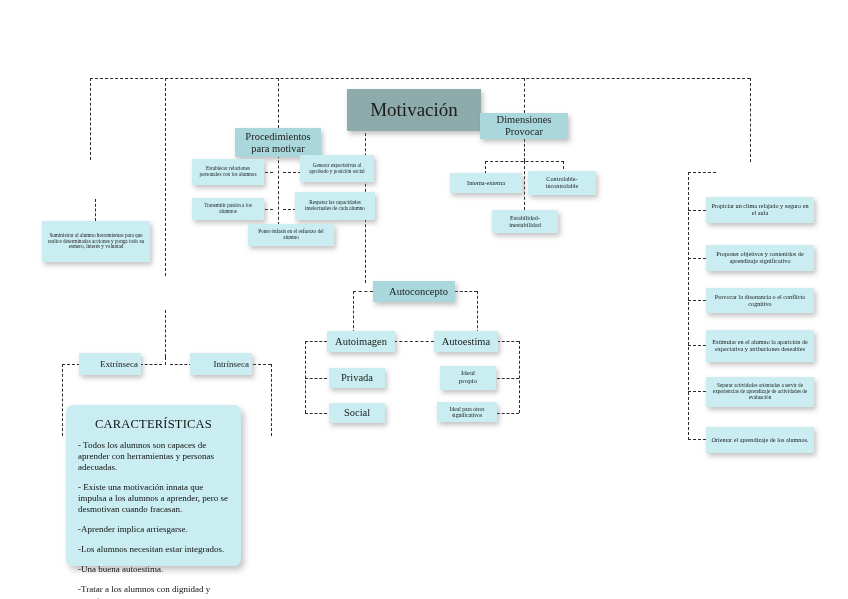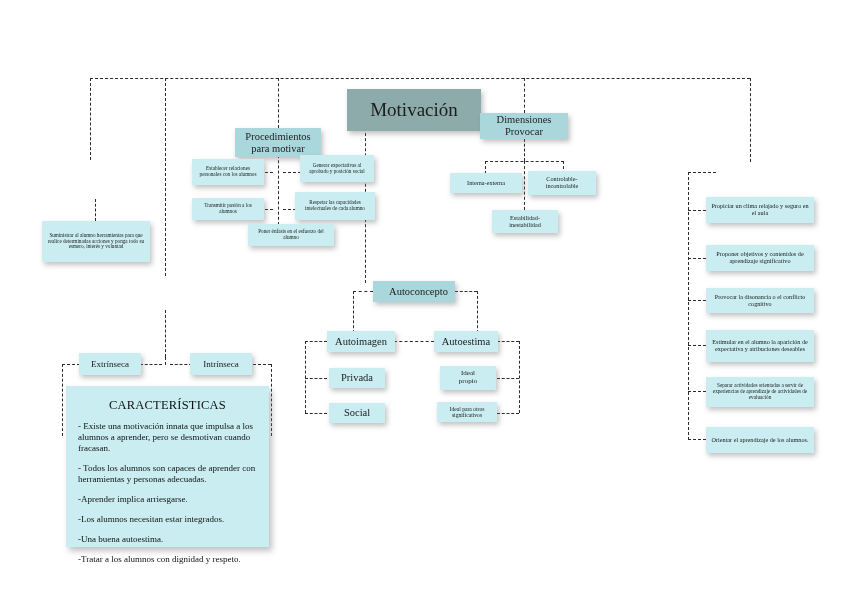--- a/index.html
+++ b/index.html
@@ -22,21 +22,21 @@
     box-shadow:2px 3px 5px rgba(120,120,120,.45);
     padding:2px 3px;
   }
   .dark{background:#8cabaa;}
   .mid{background:#a9d7db;}
   .light{background:#c9edf1;}
 
   .t-title{font-size:19px;}
   .t-h1{font-size:17px;}
   .t-h3{font-size:10.5px;}
-  .t-body{font-size:9px;}
+  .t-body{font-size:9px;justify-content:flex-end;}
   .t-tiny{font-size:5.2px;}
   .t-mini{font-size:5.6px;}
   .t-small{font-size:6.2px;}
   .t-sm2{font-size:7px;}
 
   
   .hl{position:absolute;border-top:1px dashed #2b2b2b;height:0;}
   .vl{position:absolute;border-left:1px dashed #2b2b2b;width:0;}
 
   
@@ -192,24 +192,24 @@
     <span>Orientar el aprendizaje de los alumnos.</span>
   </div>
 
   <div class="box light t-body" style="left:79px;top:353px;width:62px;height:22px;">
     <span>Extrínseca</span>
   </div>
   <div class="box light t-body" style="left:190px;top:353px;width:62px;height:22px;">
     <span>Intrínseca</span>
   </div>
 
-  <div id="caracteristicas" style="left:66px;top:386px;width:203px;height:161px;">
+  <div id="caracteristicas" style="left:66px;top:405px;width:175px;height:161px;border-radius:7px;">
     <div class="cr-title">CARACTERÍSTICAS</div>
+    <p>- Todos los alumnos son capaces de aprender con herramientas y personas adecuadas.</p>
     <p>- Existe una motivación innata que impulsa a los alumnos a aprender, pero se desmotivan cuando fracasan.</p>
-    <p>- Todos los alumnos son capaces de aprender con herramientas y personas adecuadas.</p>
     <p>-Aprender implica arriesgarse.</p>
     <p>-Los alumnos necesitan estar integrados.</p>
     <p>-Una buena autoestima.</p>
     <p>-Tratar a los alumnos con dignidad y respeto.</p>
   </div>
 
   <div class="box mid t-h3" style="left:373px;top:281px;width:82px;height:21px;padding-left:12px;">
     <span>Autoconcepto</span>
   </div>
   <div class="box light t-h3" style="left:327px;top:331px;width:68px;height:21px;">

